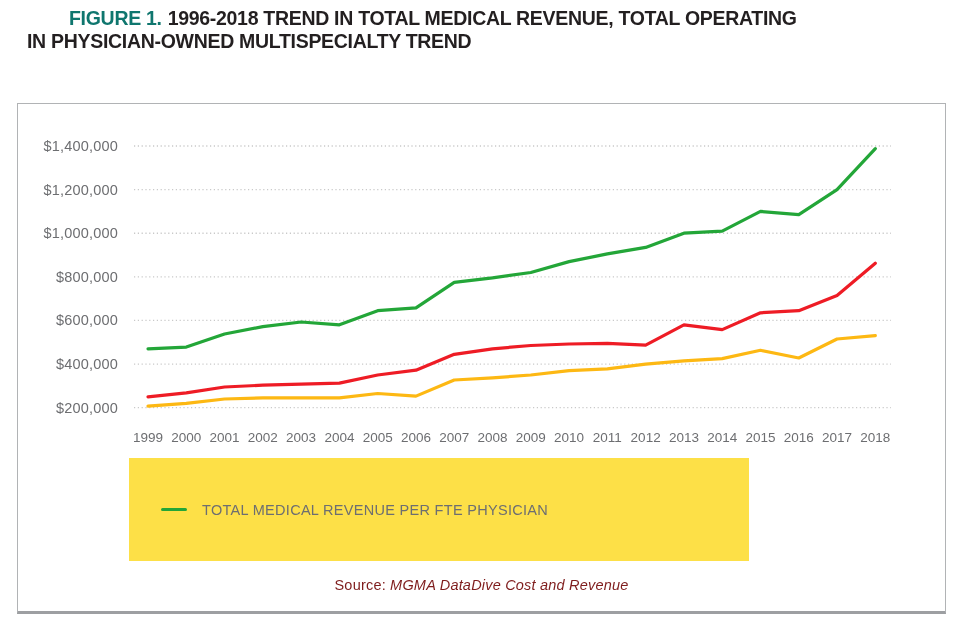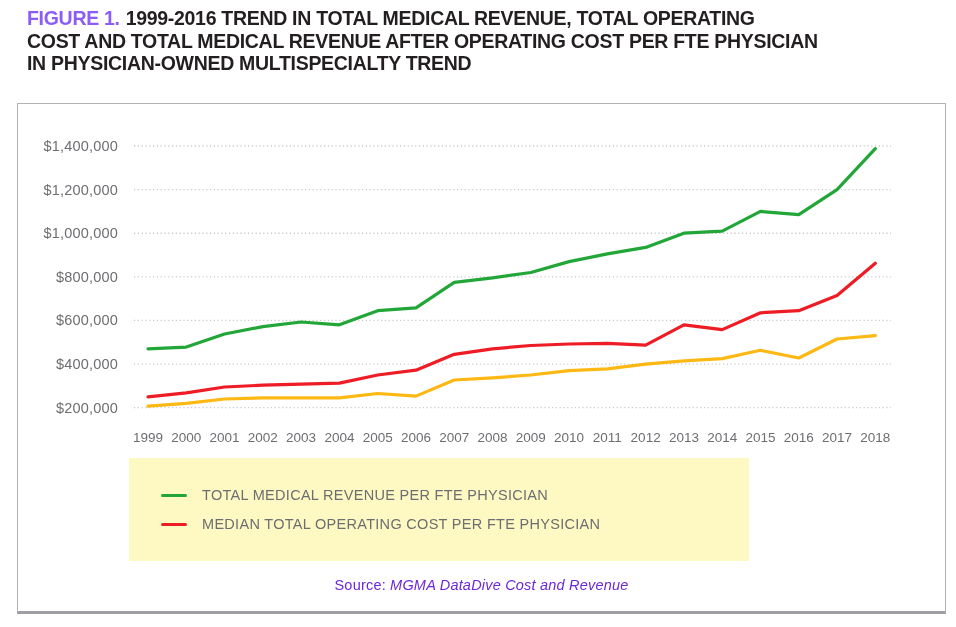--- a/index.html
+++ b/index.html
@@ -7,66 +7,65 @@
     width:956px;height:627px;position:relative;overflow:hidden;
     background:#ffffff;
     font-family:"Liberation Sans", sans-serif;
   }
   
   .title-block{
     position:absolute;left:27px;top:7px;width:910px;
     font-weight:700;font-size:19.5px;line-height:22.5px;
     letter-spacing:-0.3px;color:#231f20;
   }
-  .title-block .fig-label{color:#8b5cf6;margin-right:6px;}
+  .title-block .fig-label{color:#0f766e;margin-right:6px;margin-left:42px;}
   .title-line{display:block;}
   
   .card{
     position:absolute;left:17px;top:103px;width:929px;height:511px;
     background:#ffffff;box-sizing:border-box;
     border:1px solid #b1b3b5;border-bottom:3px solid #9d9fa2;
   }
   .chart-svg{position:absolute;left:0;top:0;}
   .axis-label{
     font-family:"Liberation Sans", sans-serif;
     font-size:14.5px;fill:#6d6e71;letter-spacing:0.2px;
   }
   .x-axis-label{
     font-family:"Liberation Sans", sans-serif;
     font-size:13.5px;fill:#6d6e71;
   }
   
   .legend{
     position:absolute;left:111px;top:354px;width:620px;height:103px;
-    background:#fef9c3;box-sizing:border-box;
+    background:#fde047;box-sizing:border-box;
     display:flex;flex-direction:column;justify-content:center;
     gap:13px;padding-left:32px;
   }
   .legend-row{display:flex;align-items:center;}
   .legend-swatch{
     width:26px;height:3px;border-radius:2px;flex:0 0 26px;margin-right:15px;
   }
   .legend-label{
     font-size:14.5px;color:#6d6e71;letter-spacing:0.3px;white-space:nowrap;
   }
   
   .source-line{
     position:absolute;left:0;top:473px;width:100%;
-    text-align:center;font-size:14.5px;color:#6d28d9;letter-spacing:0.2px;
+    text-align:center;font-size:14.5px;color:#7f1d1d;letter-spacing:0.2px;
   }
   .source-line .source-text{font-style:italic;}
 </style>
 </head>
 <body>
 
 <div class="title-block">
   <span class="title-line">
-    <span class="fig-label">FIGURE 1.</span><span>1999-2016 TREND IN TOTAL MEDICAL REVENUE, TOTAL OPERATING</span>
+    <span class="fig-label">FIGURE 1.</span><span>1996-2018 TREND IN TOTAL MEDICAL REVENUE, TOTAL OPERATING</span>
   </span>
-  <span class="title-line">COST AND TOTAL MEDICAL REVENUE AFTER OPERATING COST PER FTE PHYSICIAN</span>
   <span class="title-line">IN PHYSICIAN-OWNED MULTISPECIALTY TREND</span>
 </div>
 
 <div class="card">
 
   <svg class="chart-svg" width="929" height="350" viewBox="0 0 929 350">
       <line x1="116" y1="303.696" x2="873" y2="303.696" stroke="#c9c9c9" stroke-width="1.3" stroke-dasharray="1.2 2.6"></line>
       <text x="100" y="308.696" text-anchor="end" class="axis-label">$200,000</text>
       <line x1="116" y1="260.08000000000004" x2="873" y2="260.08000000000004" stroke="#c9c9c9" stroke-width="1.3" stroke-dasharray="1.2 2.6"></line>
       <text x="100" y="265.08000000000004" text-anchor="end" class="axis-label">$400,000</text>
@@ -103,24 +102,20 @@
       <polyline points="130,244.8 168.28,243.1 206.56,230.0 244.84,222.6 283.12,218.0 321.4,220.8 359.68,206.7 397.96000000000004,203.8 436.24,178.3 474.52,173.9 512.8,168.5 551.08,157.6 589.36,149.9 627.64,143.4 665.9200000000001,129.2 704.2,127.1 742.48,107.4 780.76,110.7 819.04,85.6 857.32,44.6" fill="none" stroke="#23a638" stroke-width="3.2" stroke-linejoin="round" stroke-linecap="round"></polyline>
       <polyline points="130,292.8 168.28,288.9 206.56,283.0 244.84,281.2 283.12,280.1 321.4,279.1 359.68,271.0 397.96000000000004,266.2 436.24,250.3 474.52,244.8 512.8,241.5 551.08,240.0 589.36,239.4 627.64,241.1 665.9200000000001,220.8 704.2,225.6 742.48,208.8 780.76,206.7 819.04,191.4 857.32,159.3" fill="none" stroke="#ee1c25" stroke-width="3.2" stroke-linejoin="round" stroke-linecap="round"></polyline>
       <polyline points="130,302.2 168.28,299.3 206.56,295.0 244.84,293.9 283.12,293.9 321.4,293.9 359.68,289.5 397.96000000000004,292.1 436.24,276.0 474.52,273.8 512.8,271.0 551.08,266.6 589.36,264.9 627.64,260.1 665.9200000000001,256.8 704.2,254.6 742.48,246.3 780.76,254.0 819.04,235.0 857.32,231.7" fill="none" stroke="#fdb813" stroke-width="3.2" stroke-linejoin="round" stroke-linecap="round"></polyline>
     </svg>
 
   <div class="legend">
     <div class="legend-row">
       <span class="legend-swatch" style="background: rgb(35, 166, 56);"></span>
       <span class="legend-label">TOTAL MEDICAL REVENUE PER FTE PHYSICIAN</span>
     </div>
-    <div class="legend-row">
-      <span class="legend-swatch" style="background: rgb(238, 28, 37);"></span>
-      <span class="legend-label">MEDIAN TOTAL OPERATING COST PER FTE PHYSICIAN</span>
-    </div>
   </div>
 
   <div class="source-line">
     <span>Source:</span>
     <span class="source-text">MGMA DataDive Cost and Revenue</span>
   </div>
 
 </div>
 
 </body></html>

